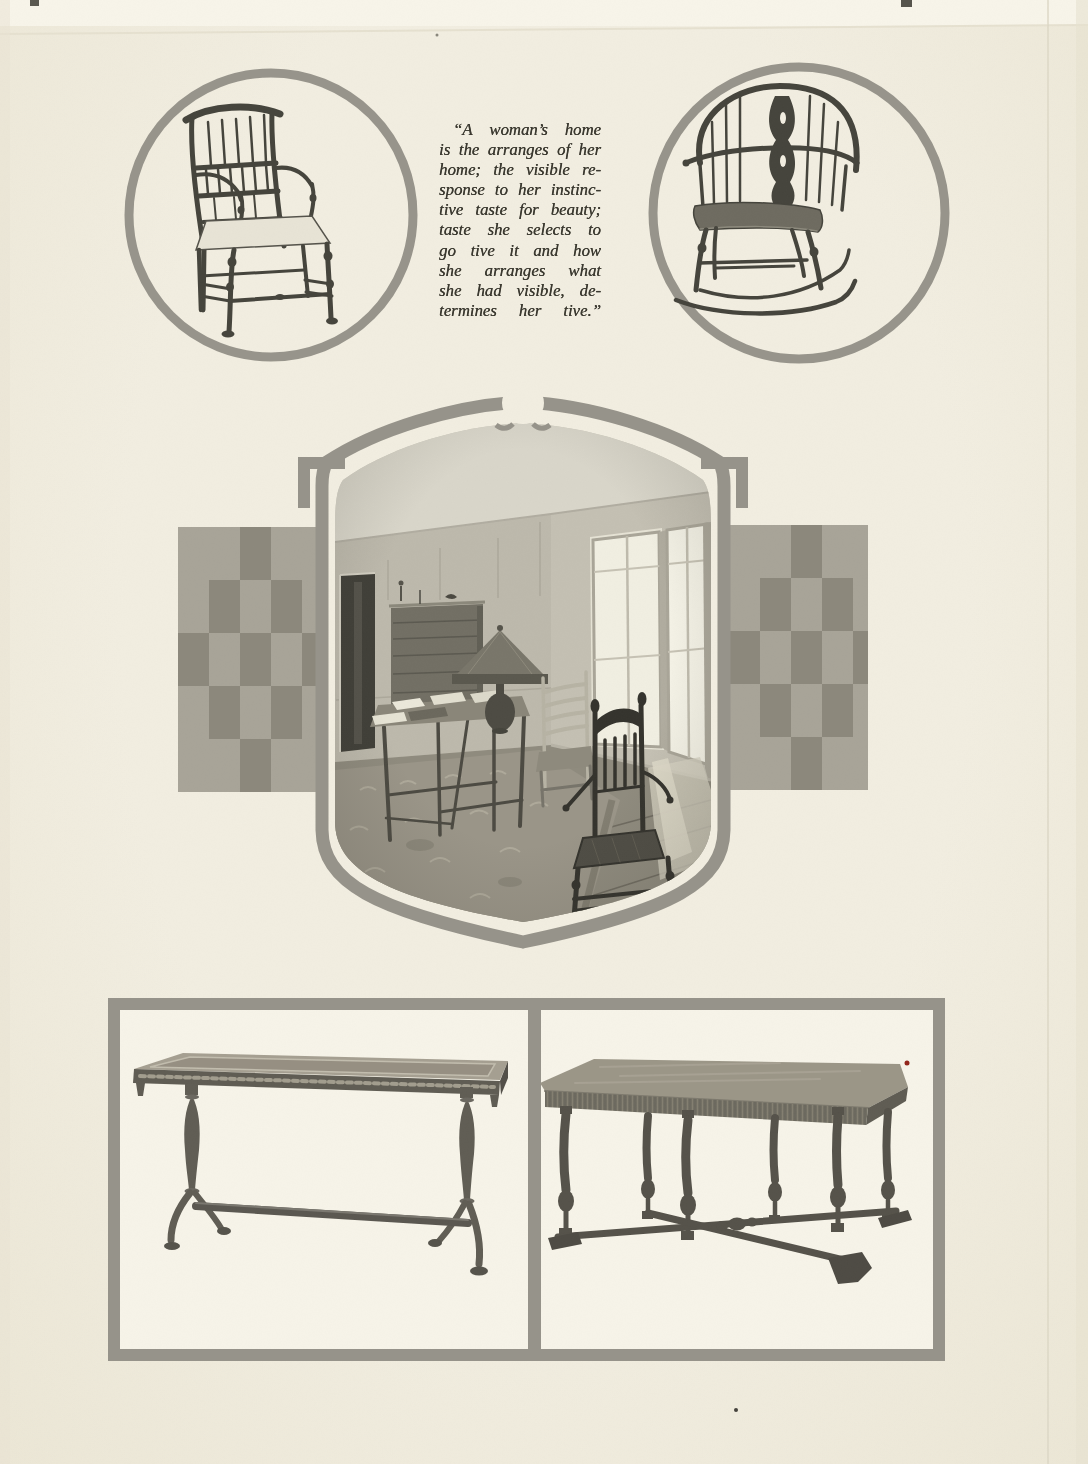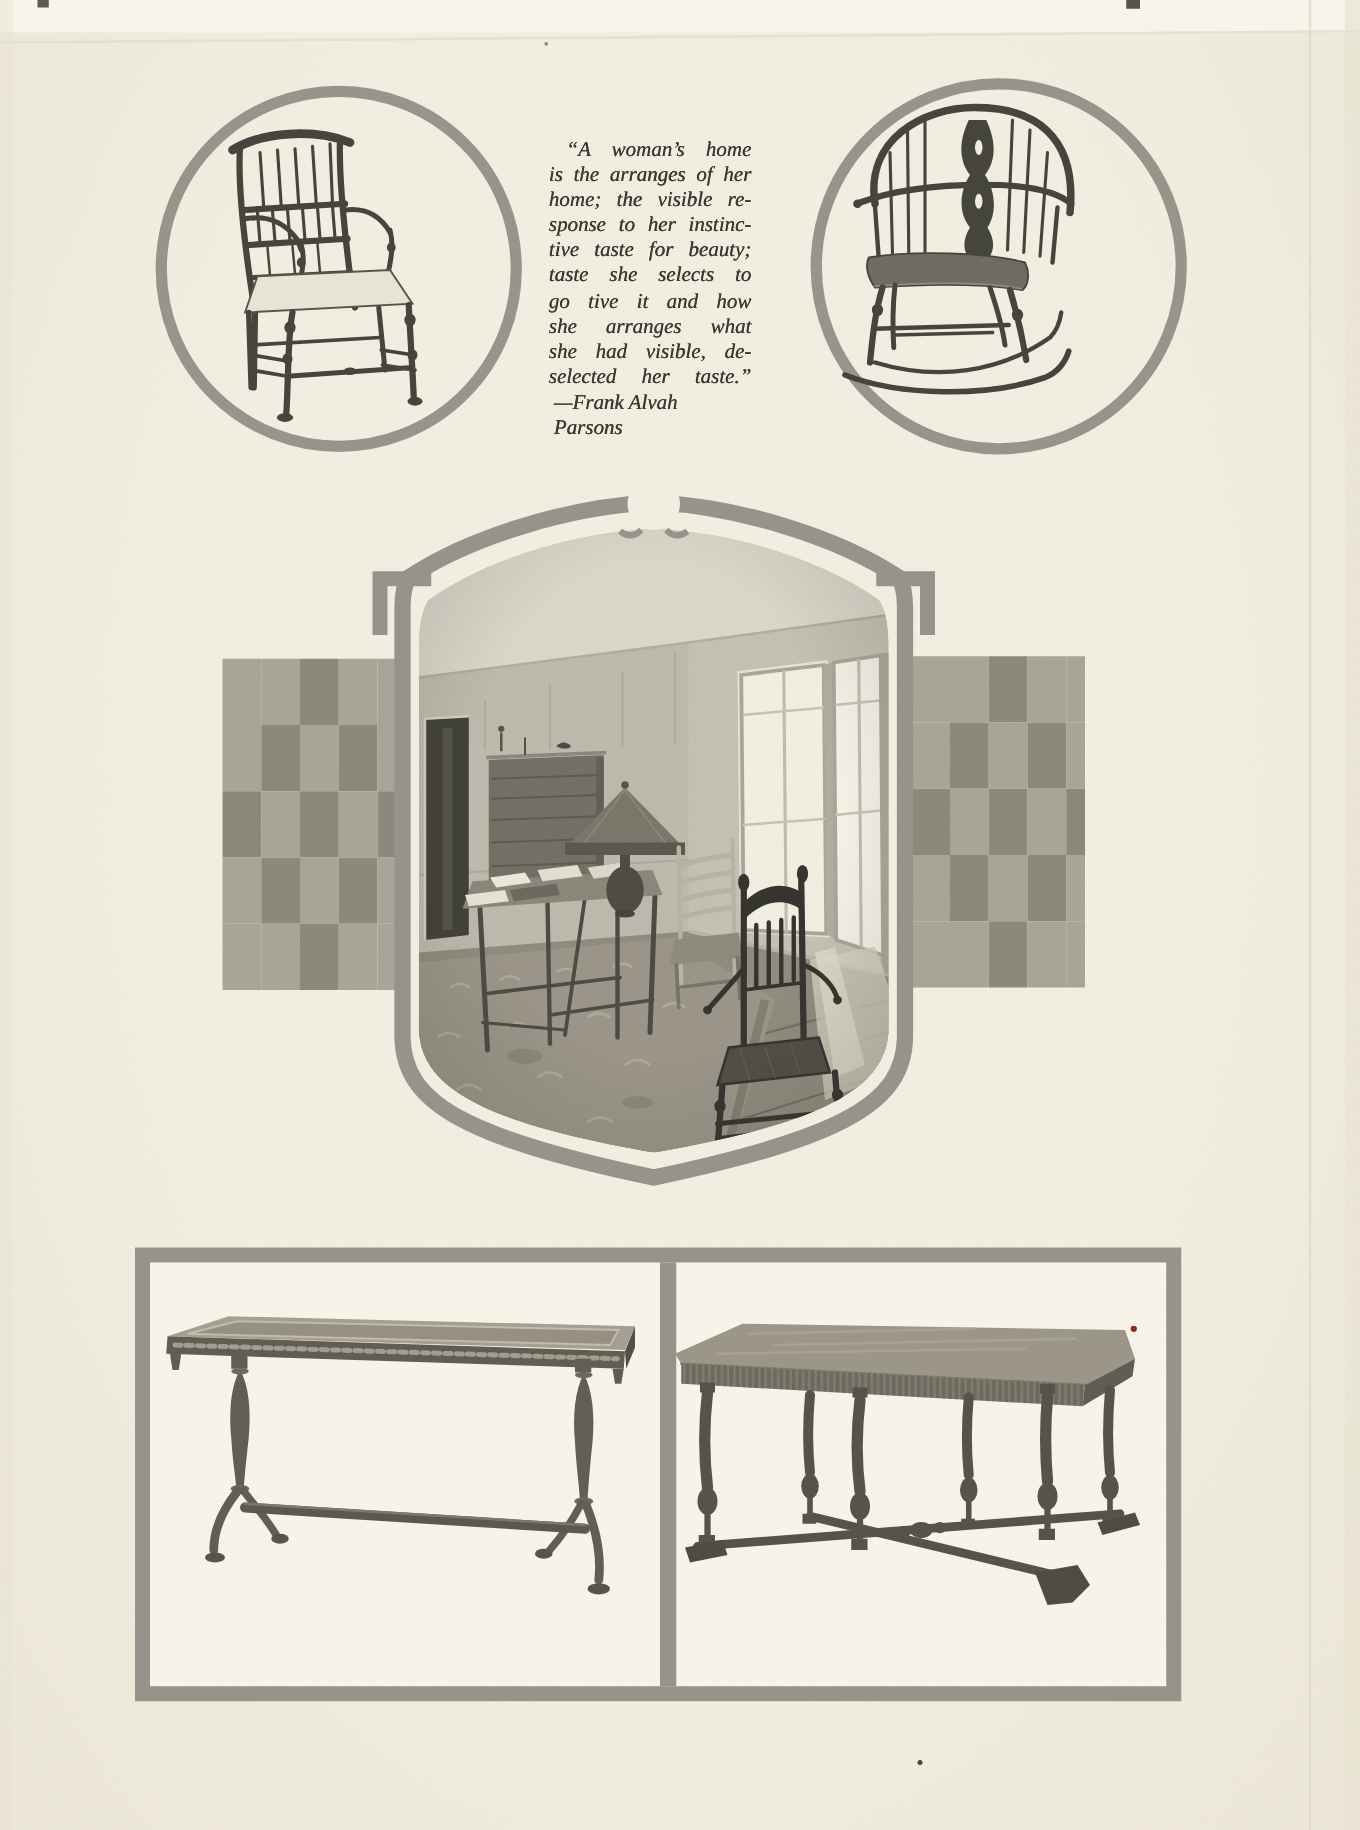--- a/index.html
+++ b/index.html
@@ -14,41 +14,40 @@
     background: radial-gradient(ellipse at 50% 42%, var(--page) 55%, #ece7d6 100%);
   }
   #art{position:absolute;left:0;top:0;}
   
   #quote{
     position:absolute; left:439px; top:110px; width:162px;
     font-style:italic; font-size:16.8px; line-height:20.1px;
     color:var(--ink); text-shadow:0.25px 0 0 currentColor;
   }
   #quote .qline{ text-align:justify; text-align-last:justify; }
-  #quote .qline.first{ padding-left:14px; }
+  #quote .qline.first{ padding-left:14px;margin-top:10px; }
   #quote .attrib{ text-align:left; text-align-last:left; padding-left:4px; margin-top:1px;}
   .nosel{user-select:none;}
 </style>
 </head>
 <body>
 
 <div id="page" class="nosel">
 
   <div id="quote">
     <div class="qline first">“A woman’s home</div>
     <div class="qline">is the arranges of her</div>
     <div class="qline">home; the visible re-</div>
     <div class="qline">sponse to her instinc-</div>
     <div class="qline">tive taste for beauty;</div>
     <div class="qline">taste she selects to</div>
     <div class="qline">go tive it and how</div>
     <div class="qline">she arranges what</div>
     <div class="qline">she had visible, de-</div>
-    <div class="qline">selected her taste.”</div>
-    <div class="attrib">—Frank Alvah Parsons</div>
+    <div class="qline">termines her tive.”</div>
   </div>
 
   <svg id="art" width="1088" height="1464" viewBox="0 0 1088 1464">
     <defs>
       <clipPath id="photoClip">
         <path d="M 523 423 C 458 426 388 448 343 480 C 336 490 335 506 335 530 L 335 822
                  C 336 867 378 897 523 922 C 668 897 710 867 711 822 L 711 530
                  C 711 506 710 490 703 480 C 658 448 588 426 523 423 Z"></path>
       </clipPath>
       <radialGradient id="vign" cx="50%" cy="45%" r="72%">

